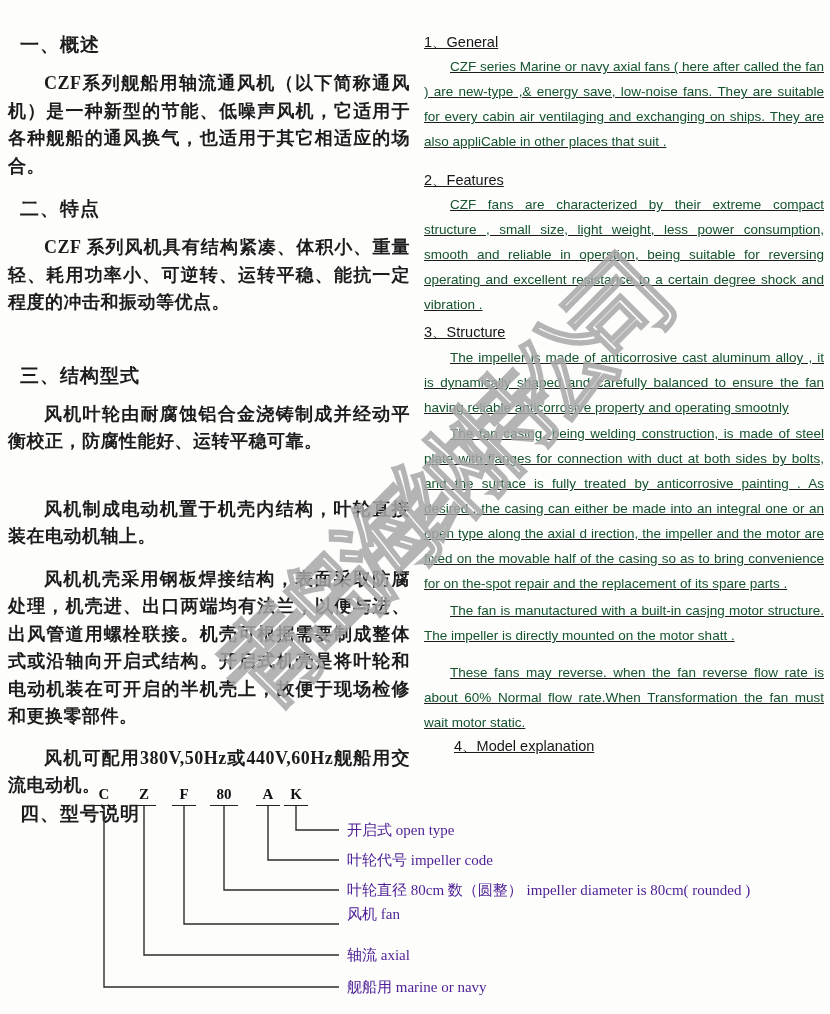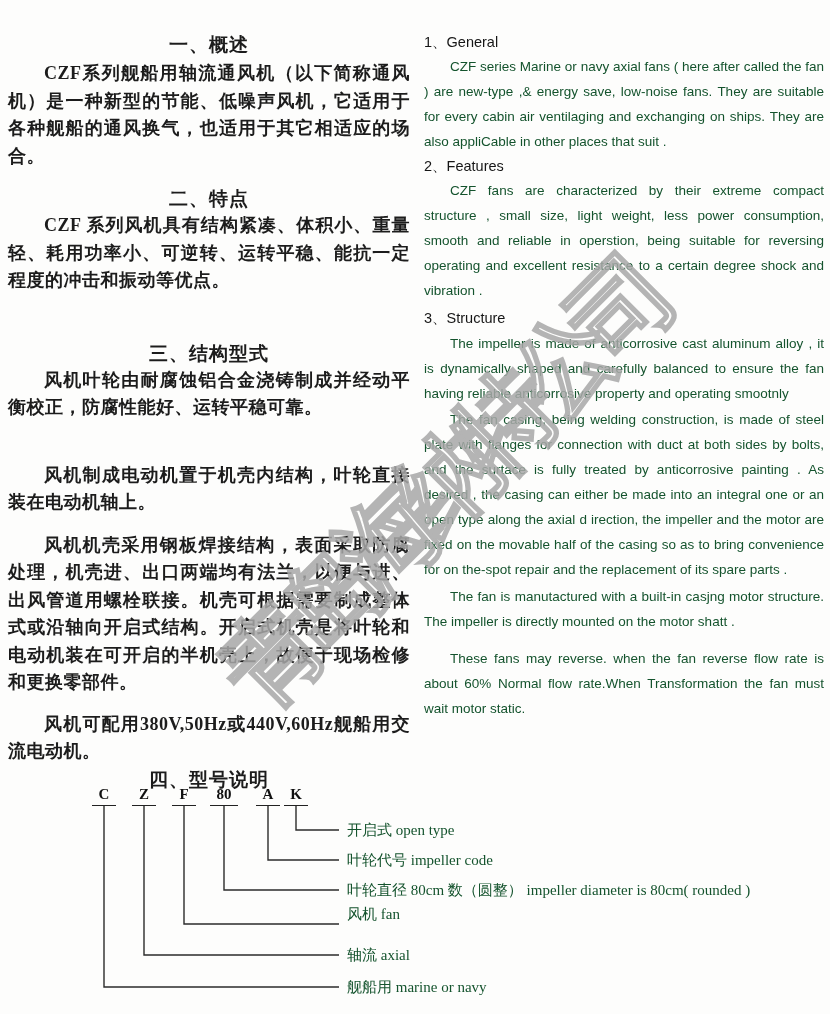--- a/index.html
+++ b/index.html
@@ -7,23 +7,23 @@
     position:relative;
     width:830px;height:1014px;
     margin:0 auto;
     background:#fdfdfc;
     overflow:hidden;
     color:#1c1c1c;
   }
   
   .col{position:absolute;top:30px;z-index:1;}
   .col-cn{left:8px;width:402px;}
-  .col-en{left:424px;width:400px;}
+  .col-en{left:424px;width:400px;text-decoration:underline;}
 
-  .cn-h{font:700 19px/26px "Liberation Serif", serif;margin:0;letter-spacing:1px;text-align:center;}
+  .cn-h{font:700 19px/26px "Liberation Serif", serif;margin:12px;letter-spacing:1px;}
   .cn-p{font:700 18px/27.5px "Liberation Serif", serif;margin:0;
         text-align:justify;text-indent:2em;letter-spacing:0.5px;}
 
   .en-h{font:400 14.5px/20px "Liberation Sans", sans-serif;margin:0;color:#161616;}
   .en-p{font:400 13.5px/25px "Liberation Sans", sans-serif;margin:0;
         text-align:justify;text-indent:26px;color:#14532d;}
   .en-h.indent{text-indent:30px;}
 
   
   .watermark{
@@ -45,21 +45,21 @@
   .code-letter{
     position:absolute;top:5px;height:20px;
     font:600 15px/18px "Liberation Serif", serif;
     text-align:center;
     border-bottom:1.6px solid #222;
     color:#111;
   }
   .dg-label{
     position:absolute;left:347px;height:18px;
     font:400 15px/18px "Liberation Serif", serif;
-    white-space:nowrap;color:#14532d;
+    white-space:nowrap;color:#4c1d95;
   }
 </style>
 </head>
 <body>
 
 <div class="page">
 
   <div class="watermark">青岛海纳特公司</div>
 
   <div class="col col-cn">
@@ -71,27 +71,28 @@
     <p class="cn-p" style="margin-top:0">风机叶轮由耐腐蚀铝合金浇铸制成并经动平衡校正，防腐性能好、运转平稳可靠。</p>
     <p class="cn-p" style="margin-top:40px">风机制成电动机置于机壳内结构，叶轮直接装在电动机轴上。</p>
     <p class="cn-p" style="margin-top:15px">风机机壳采用钢板焊接结构，表面采取防腐处理，机壳进、出口两端均有法兰，以便与进、出风管道用螺栓联接。机壳可根据需要制成整体式或沿轴向开启式结构。开启式机壳是将叶轮和电动机装在可开启的半机壳上，故便于现场检修和更换零部件。</p>
     <p class="cn-p" style="margin-top:14px">风机可配用380V,50Hz或440V,60Hz舰船用交流电动机。</p>
     <h2 class="cn-h" style="margin-top:1px">四、型号说明</h2>
   </div>
 
   <div class="col col-en">
     <h3 class="en-h" style="margin-top:2px">1、General</h3>
     <p class="en-p" style="margin-top:2px">CZF series Marine or navy axial fans ( here after called the fan ) are new-type ,&amp; energy save, low-noise fans. They are suitable for every cabin air ventilaging and exchanging on ships. They are also appliCable in other places that suit .</p>
-    <h3 class="en-h" style="margin-top:2px">2、Features</h3>
+    <h3 class="en-h" style="margin-top:16px">2、Features</h3>
     <p class="en-p" style="margin-top:2px">CZF fans are characterized by their extreme compact structure , small  size, light weight, less power consumption, smooth and reliable in operstion, being suitable for reversing operating and excellent resistance to a certain degree shock and vibration .</p>
     <h3 class="en-h" style="margin-top:5px">3、Structure</h3>
     <p class="en-p" style="margin-top:3px">The impeller is made of anticorrosive cast aluminum alloy , it is dynamically shaped and carefully balanced to ensure the fan having reliable anticorrosive property and operating smootnly</p>
     <p class="en-p" style="margin-top:1px">The fan casing, being welding construction, is made of steel plate with flanges for connection with duct at both sides by bolts, and the surtace is fully treated by anticorrosive painting . As desired , the casing can either be made into an integral one or an open type along the axial d irection, the impeller and the motor are fixed on the movable half of the casing so as to bring convenience for on the-spot repair and the replacement of its spare parts .</p>
     <p class="en-p" style="margin-top:2px">The fan is manutactured with a built-in casjng motor structure. The impeller is directly mounted on the motor shatt .</p>
     <p class="en-p" style="margin-top:12px">These fans may reverse. when the fan reverse flow rate is about 60% Normal flow rate.When Transformation the fan must wait motor static.</p>
+    <h3 class="en-h indent" style="margin-top:1px">4、Model explanation</h3>
   </div>
 
   <div class="diagram">
     <svg width="830" height="234" viewBox="0 0 830 234">
       <g fill="none" stroke="#2b2b2b" stroke-width="1.4">
         <path d="M296,26 V50  H339"></path>
         <path d="M268,26 V80  H339"></path>
         <path d="M224,26 V110 H339"></path>
         <path d="M184,26 V144 H339"></path>
         <path d="M144,26 V175 H339"></path>

